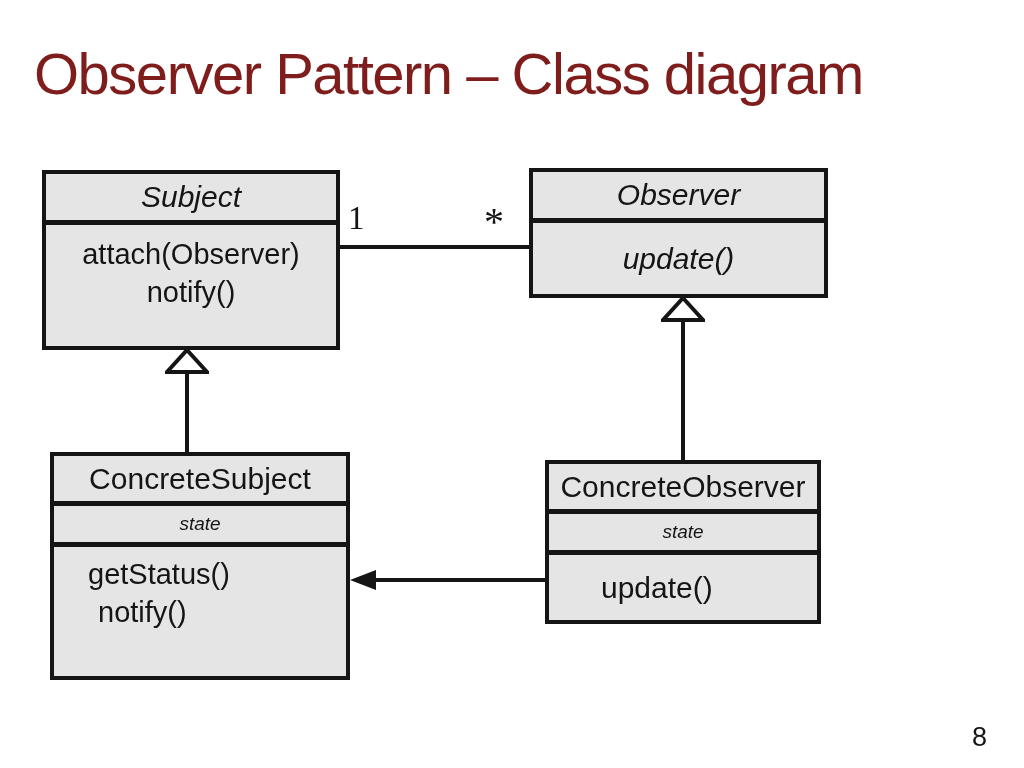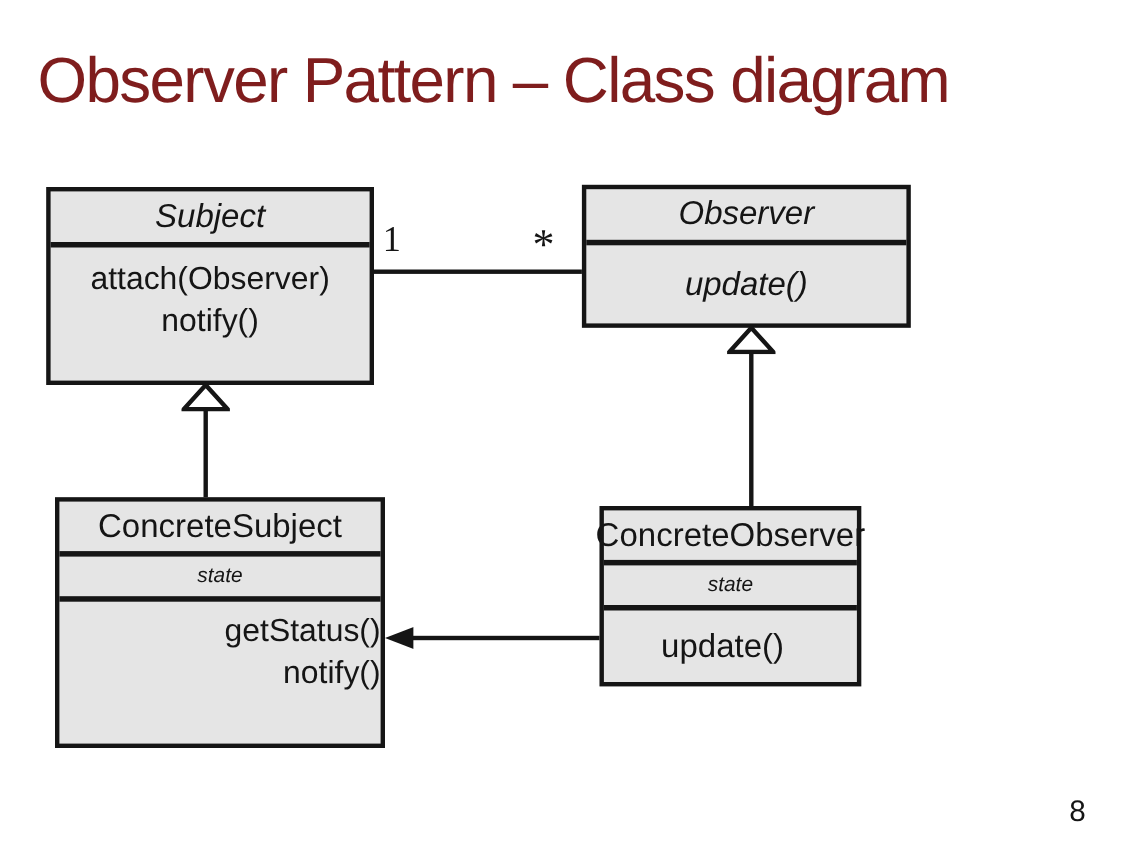--- a/index.html
+++ b/index.html
@@ -44,21 +44,21 @@
     align-items: center;
     justify-content: center;
     font-size: 30px;
   }
   .italic { font-style: italic; }
   .methods {
     font-size: 29px;
     line-height: 38px;
   }
   .methods.centered { text-align: center; padding-top: 10px; }
-  .methods.lefted { text-align: right; padding-left: 34px; padding-top: 8px; }
+  .methods.lefted { text-align: left; padding-left: 34px; padding-top: 8px; }
   .methods .m3 { padding-left: 10px; }
   .attr-compartment {
     display: flex;
     align-items: center;
     justify-content: center;
     font-size: 19px;
   }
   .single-method {
     display: flex;
     align-items: center;
@@ -115,21 +115,21 @@
 
   <div class="uml-class" style="left:50px; top:452px; width:300px; height:228px;">
     <div class="compartment class-name" style="height:45px;">ConcreteSubject</div>
     <div class="compartment attr-compartment italic" style="height:41px;">state</div>
     <div class="compartment methods lefted" style="flex:1;">
       <div>getStatus()</div>
       <div class="m3">notify()</div>
     </div>
   </div>
 
-  <div class="uml-class" style="left:545px; top:460px; width:238px; height:164px;">
+  <div class="uml-class" style="left:545px; top:460px; width:276px; height:164px;">
     <div class="compartment class-name" style="height:45px;">ConcreteObserver</div>
     <div class="compartment attr-compartment italic" style="height:41px;">state</div>
     <div class="compartment single-method lefted" style="flex:1;">update()</div>
   </div>
 
   <div class="line" style="left:340px; top:245px; width:189px; height:4px;"></div>
   <div class="mult-label" style="left:348px; top:200px;">1</div>
   <div class="star-label" style="left:484px; top:198px;">*</div>
 
   <svg class="tri" style="left:165px; top:348px;" width="44" height="26">

